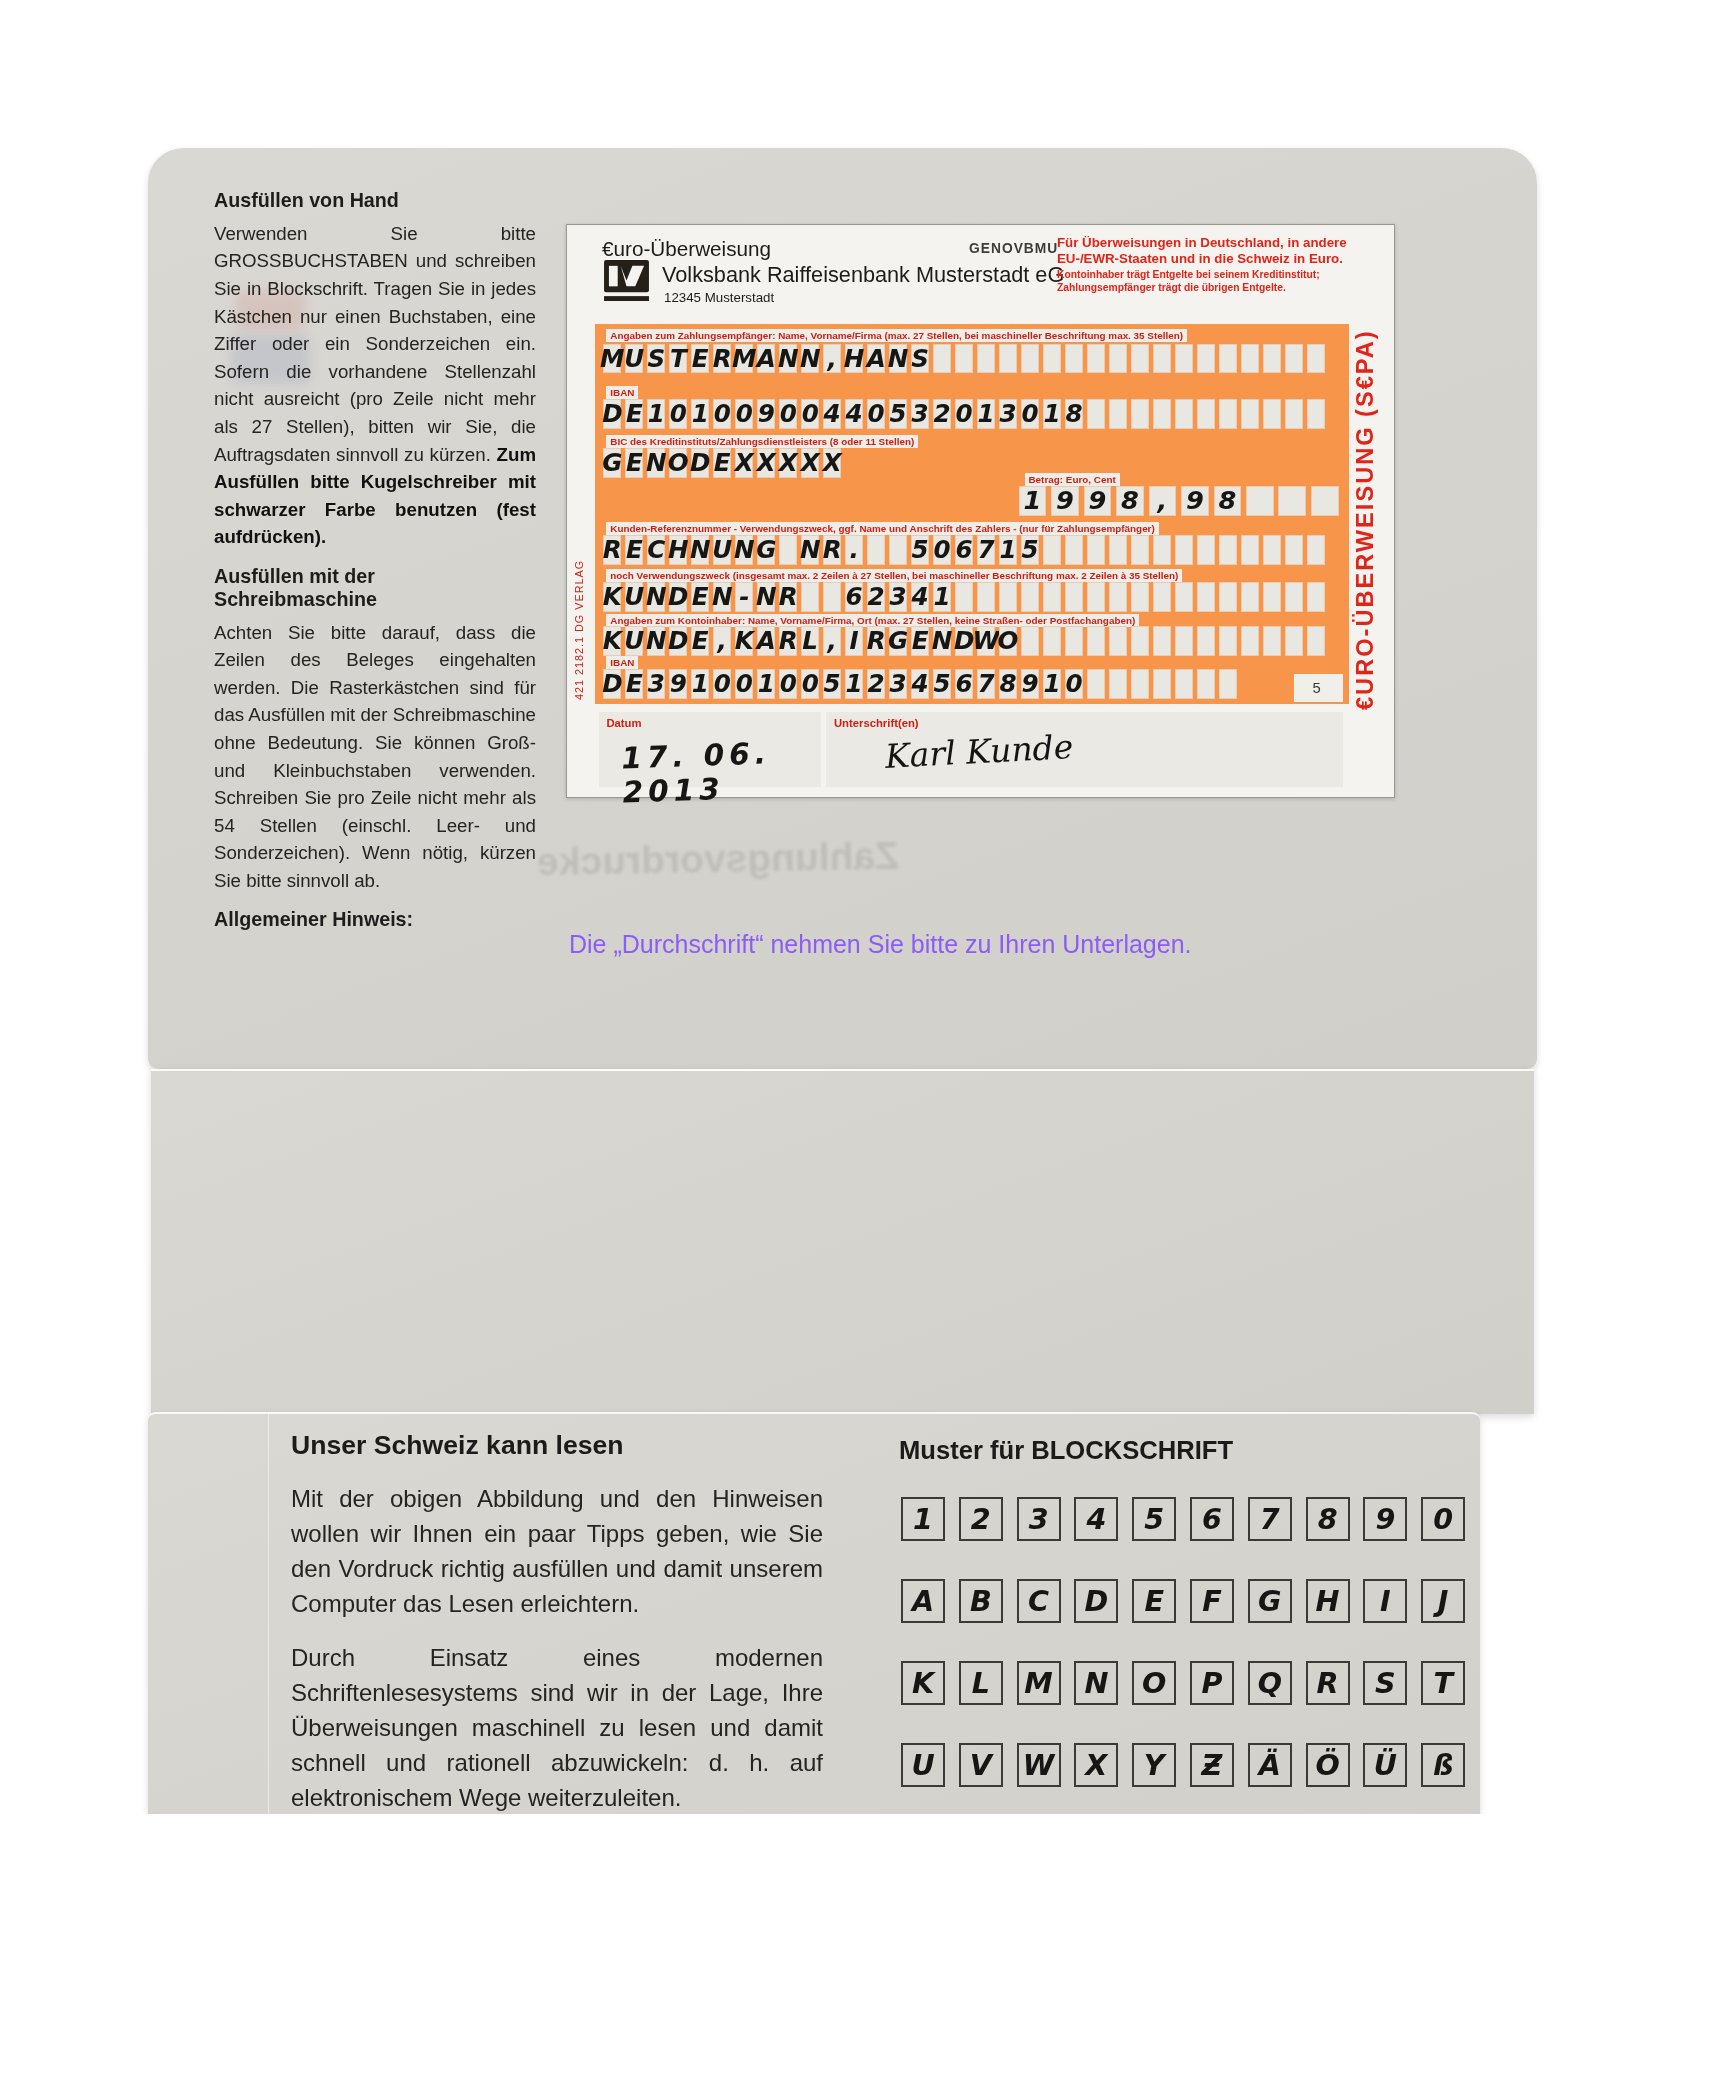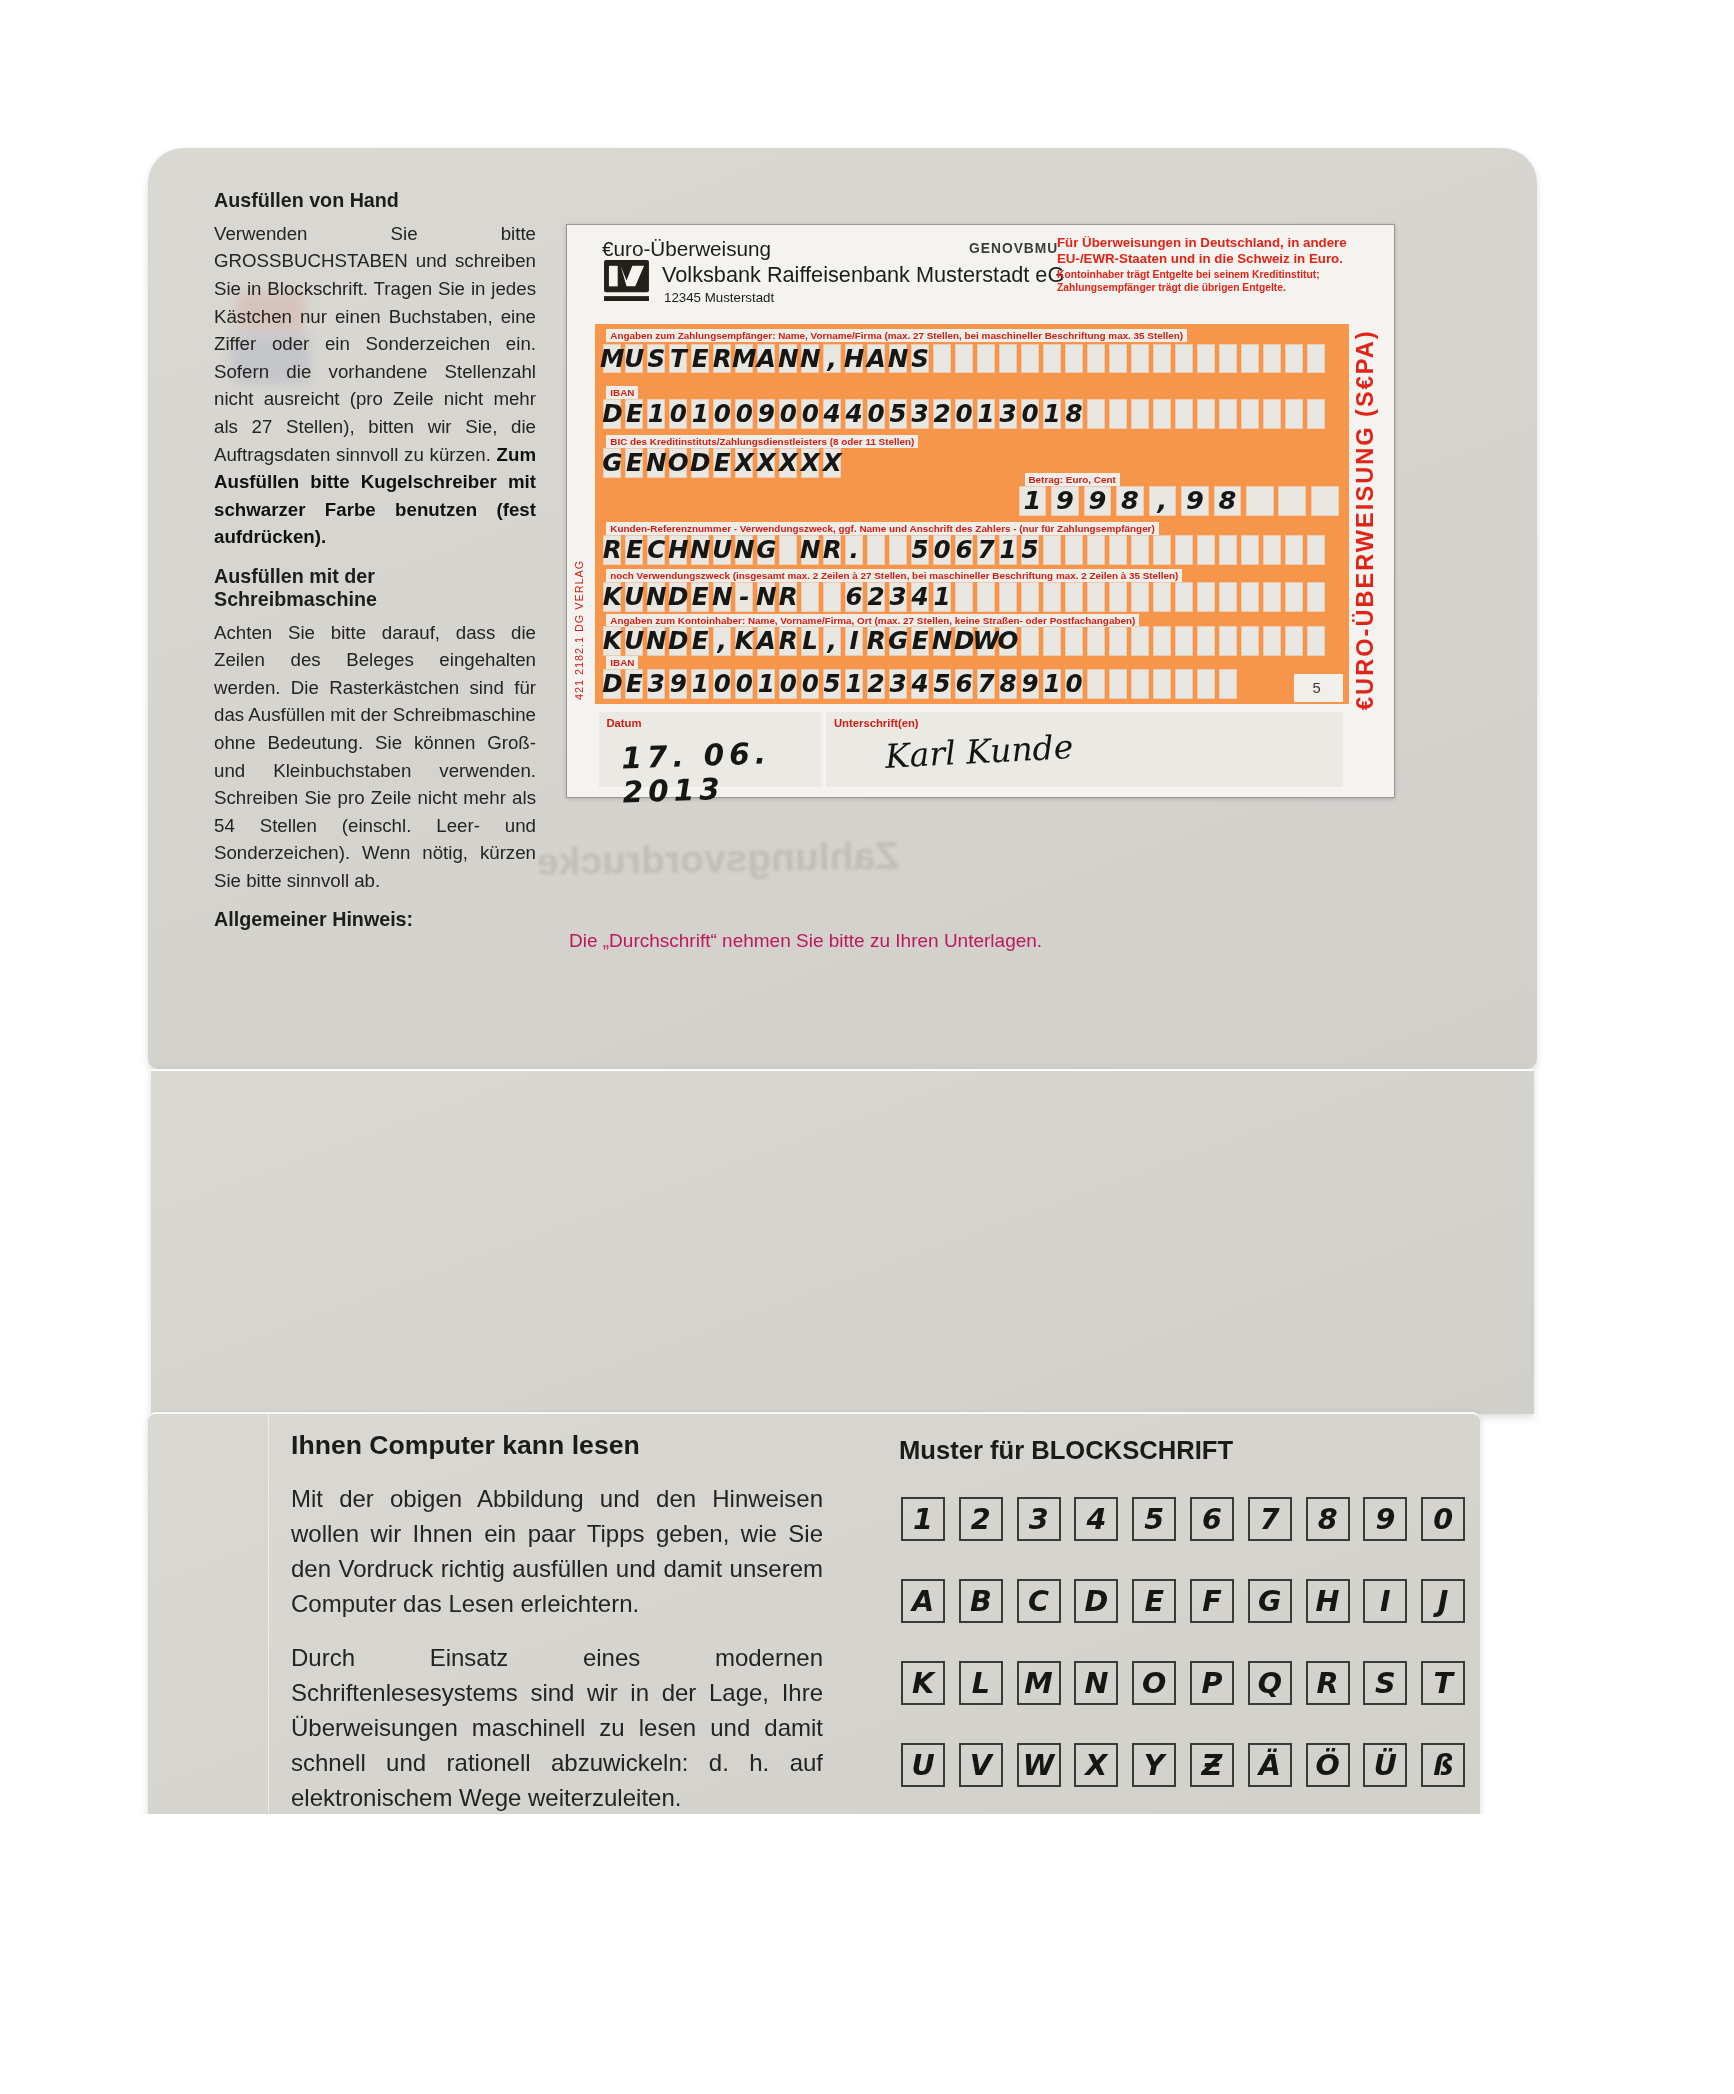--- a/index.html
+++ b/index.html
@@ -50,21 +50,21 @@
   .sig-field{position:absolute;top:487px;height:75px;background:#ebe9e4;}
   .sig-label{position:absolute;left:7.9px;top:4.9px;font-size:11.3px;font-weight:bold;color:#cd2015;}
   .datum-val{position:absolute;left:23.6px;top:25.6px;font-size:29.6px;letter-spacing:4.9px;transform:rotate(-2deg);}
   .unterschrift-val{position:absolute;left:59px;top:19.7px;font-family:"DejaVu Serif",serif;font-style:italic;
                     font-size:33px;color:#141412;transform:rotate(-3deg);}
   .vtext{writing-mode:vertical-rl;transform:rotate(180deg);}
   .side-left{position:absolute;left:5.9px;top:193px;height:282px;font-size:10.8px;color:#cd2015;letter-spacing:1px;}
   .side-right{position:absolute;left:785px;top:21.7px;height:463px;font-size:23.6px;font-weight:bold;
               color:#e02418;letter-spacing:2px;}
 
-  .caption{position:absolute;left:569px;top:930px;font-size:19px;color:#be185d;}
+  .caption{position:absolute;left:569px;top:930px;font-size:25px;color:#8b5cf6;}
 
   
   .bottom-left{position:absolute;left:291px;top:1430px;width:532px;}
   .bottom-h{font-size:26.6px;font-weight:bold;color:#1b1b19;margin:0 0 19.7px 0;}
   .bottom-p{font-size:24px;line-height:35px;text-align:justify;color:#242422;margin:0 0 19.7px 0;}
   .muster-h{position:absolute;left:899px;top:1436px;font-size:25.6px;font-weight:bold;color:#1b1b19;}
   .bgrid{position:absolute;left:901px;top:1497px;display:flex;flex-direction:column;gap:38px;}
   .brow{display:flex;gap:13.8px;}
   .bbox{width:40px;height:40px;border:2px solid #3a3a36;display:flex;align-items:center;justify-content:center;}
   .bbox span{font-size:28.6px;line-height:28.6px;}
@@ -618,21 +618,21 @@
     </div>
     <div class="sig-field" style="left:259px;width:517px;">
       <div class="sig-label">Unterschrift(en)</div>
       <div class="unterschrift-val">Karl Kunde</div>
     </div>
   </div>
 
   <div class="caption">Die „Durchschrift“ nehmen Sie bitte zu Ihren Unterlagen.</div>
 
   <div class="bottom-left">
-    <div class="bottom-h">Ihnen Computer kann lesen</div>
+    <div class="bottom-h">Unser Schweiz kann lesen</div>
     <p class="bottom-p">Mit der obigen Abbildung und den Hinweisen wollen wir Ihnen ein paar Tipps geben, wie Sie den Vordruck richtig ausfüllen und damit unserem Computer das Lesen erleichtern.</p>
     <p class="bottom-p">Durch Einsatz eines modernen Schriftenlesesystems sind wir in der Lage, Ihre Überweisungen maschinell zu lesen und damit schnell und rationell abzuwickeln: d. h. auf elektronischem Wege weiterzuleiten.</p>
   </div>
   <div class="muster-h">Muster für BLOCKSCHRIFT</div>
   <div class="bgrid">
       <div class="brow">
         <div class="bbox">
           <span class="hw">1</span>
         </div>
         <div class="bbox">

